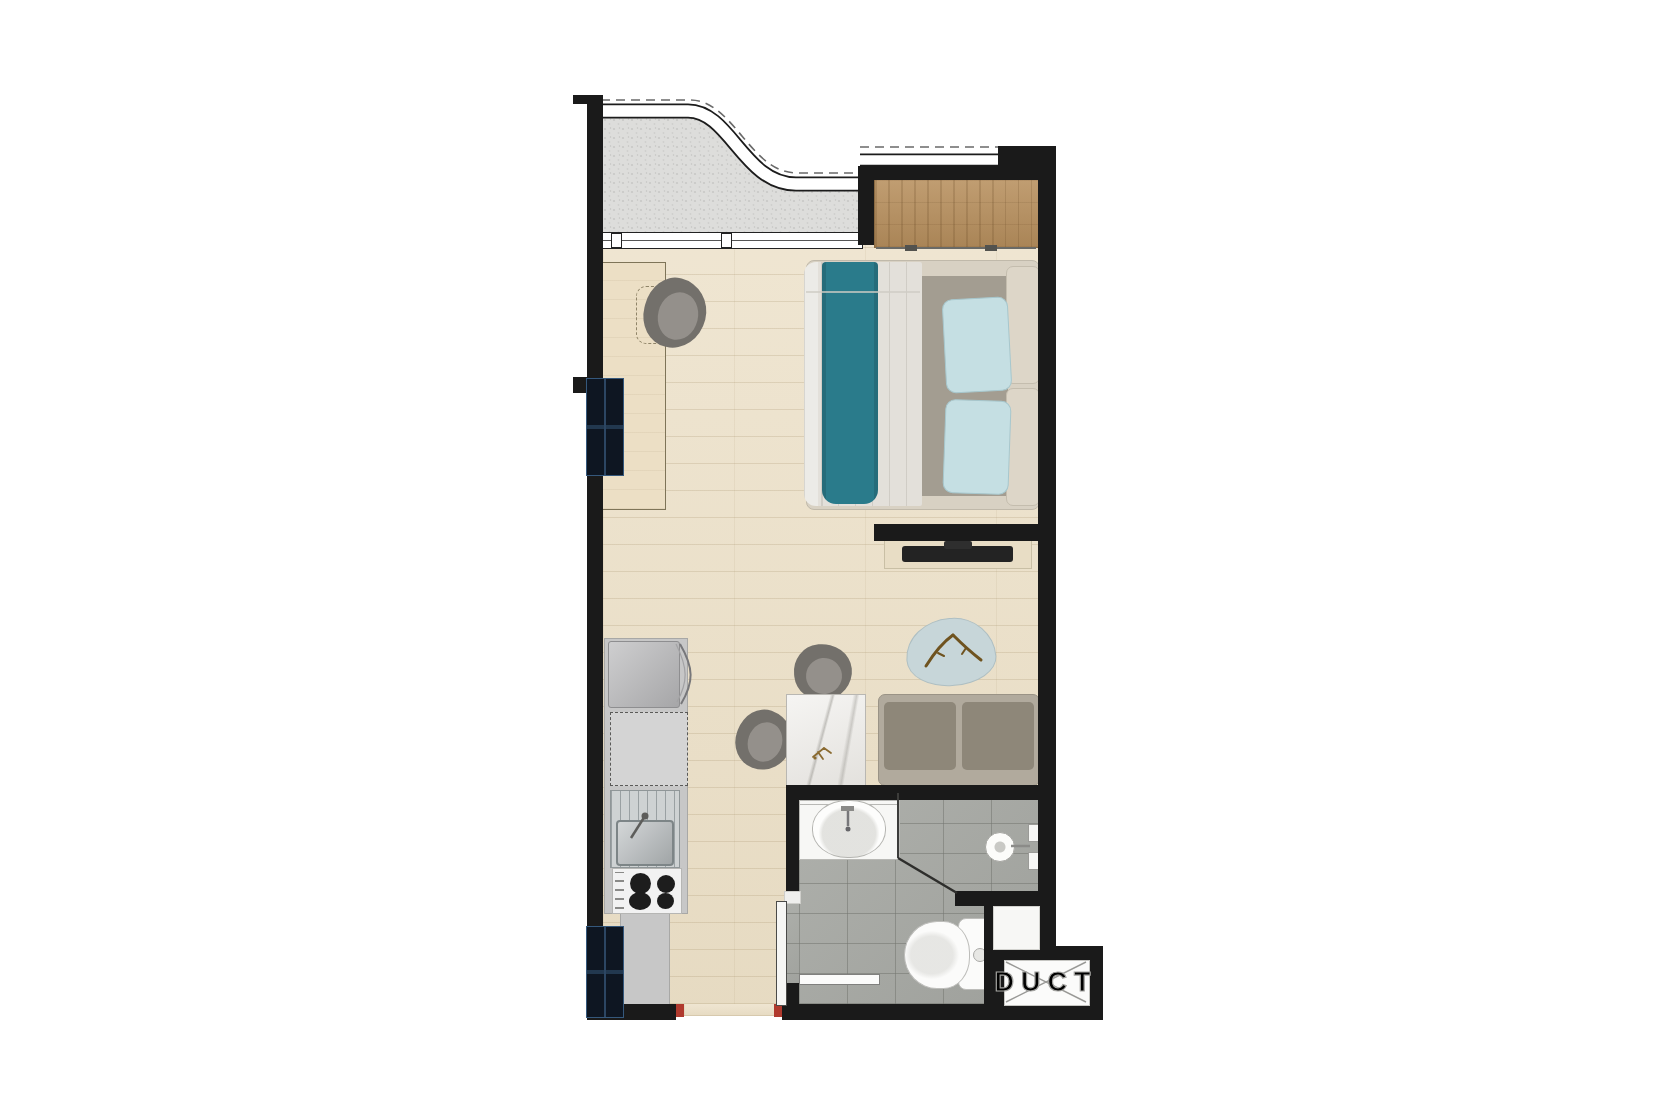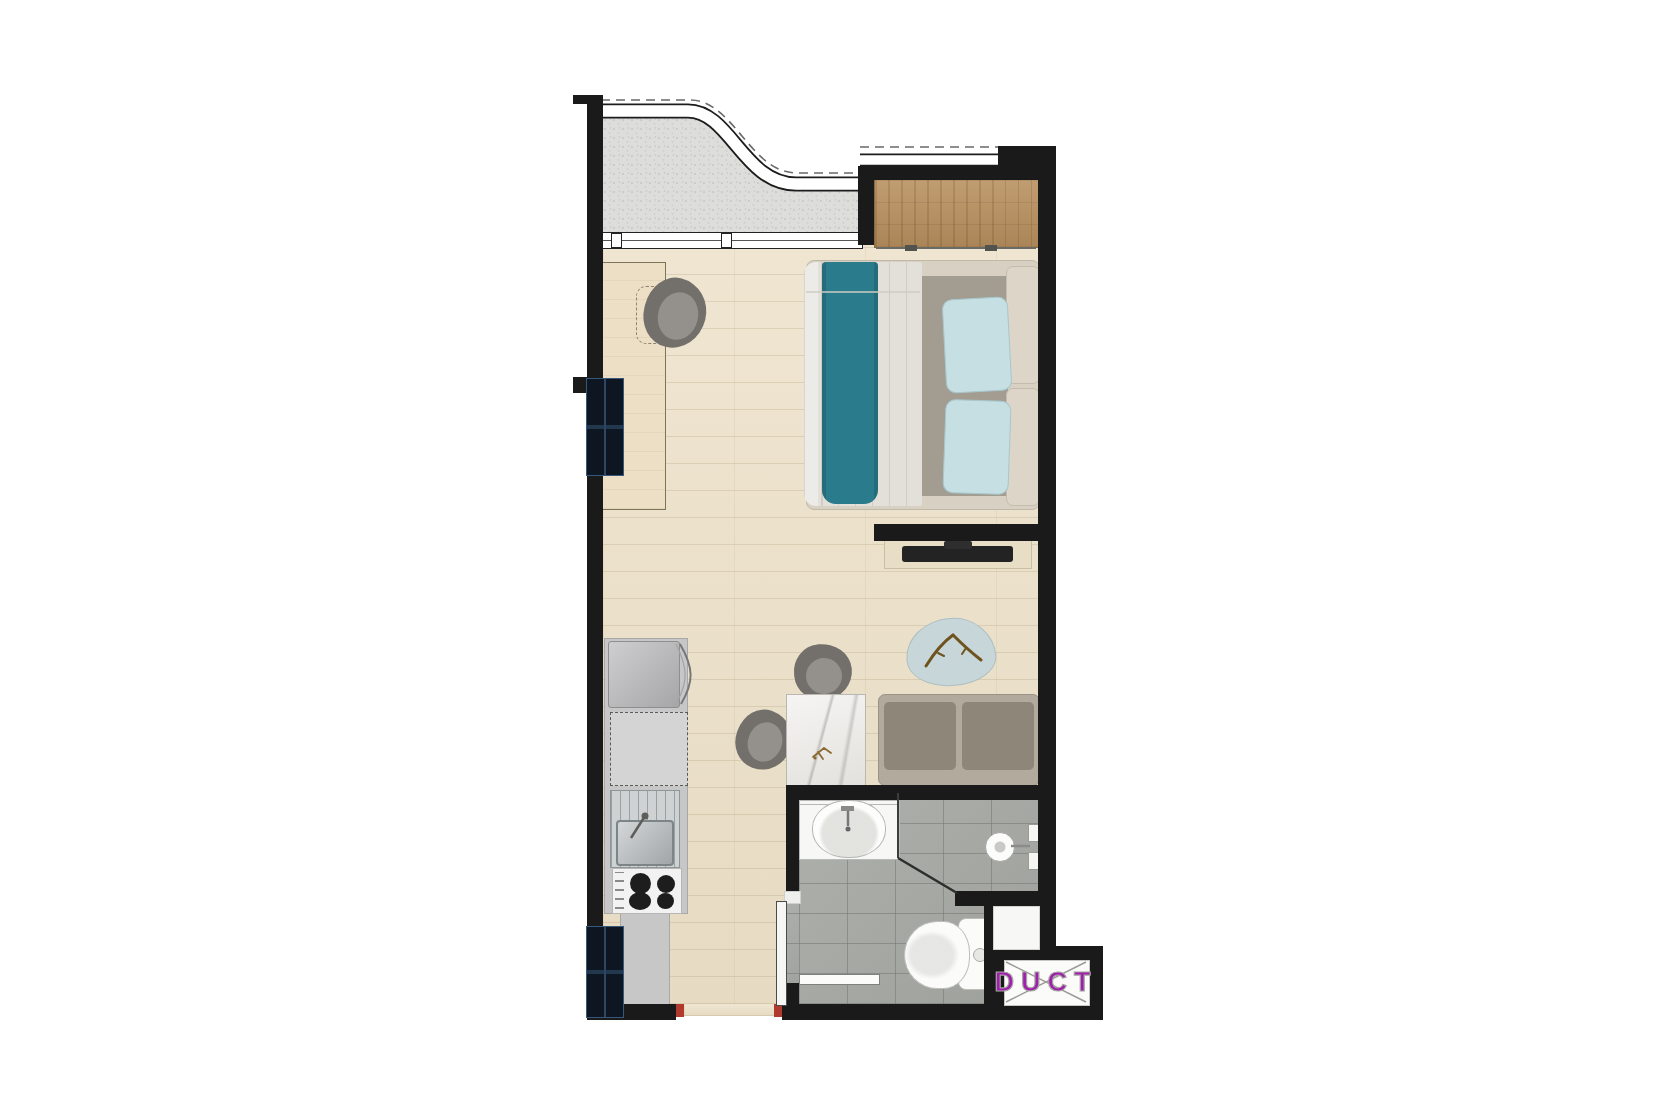--- a/index.html
+++ b/index.html
@@ -15,21 +15,21 @@
         z-index:5;}
   .tile{background-color:#a8aaa5;
         background-image:
           repeating-linear-gradient(90deg, rgba(116,118,112,.55) 0 1px, rgba(0,0,0,0) 1px 48px),
           repeating-linear-gradient(0deg, rgba(116,118,112,.55) 0 1px, rgba(0,0,0,0) 1px 30px),
           linear-gradient(135deg, rgba(255,255,255,.07), rgba(0,0,0,.06));
         z-index:6;}
   .fixture{background:#f7f7f5;border:1px solid #b9b9b5;z-index:22;}
   .duct-label{display:flex;align-items:center;justify-content:center;
         font-size:27px;font-weight:bold;letter-spacing:7px;
-        color:#a21caf;-webkit-text-stroke:1.2px #a3a3a0;z-index:36;}
+        color:#000000;-webkit-text-stroke:1.2px #a3a3a0;z-index:36;}
   .window{background:#0e1622;border:1px solid #35587c;
         background-image:
           linear-gradient(90deg, rgba(0,0,0,0) 0 48%, #2c4663 48% 52%, rgba(0,0,0,0) 52%),
           linear-gradient(0deg, rgba(0,0,0,0) 0 48%, #22384f 48% 52%, rgba(0,0,0,0) 52%);
         z-index:31;}
   .chair{background:#73706b;border-radius:46% 54% 52% 48% / 50% 50% 52% 48%;z-index:21;}
   .chair-in{background:#94908b;border-radius:50%;z-index:21;}
 </style>
 </head>
 <body>

